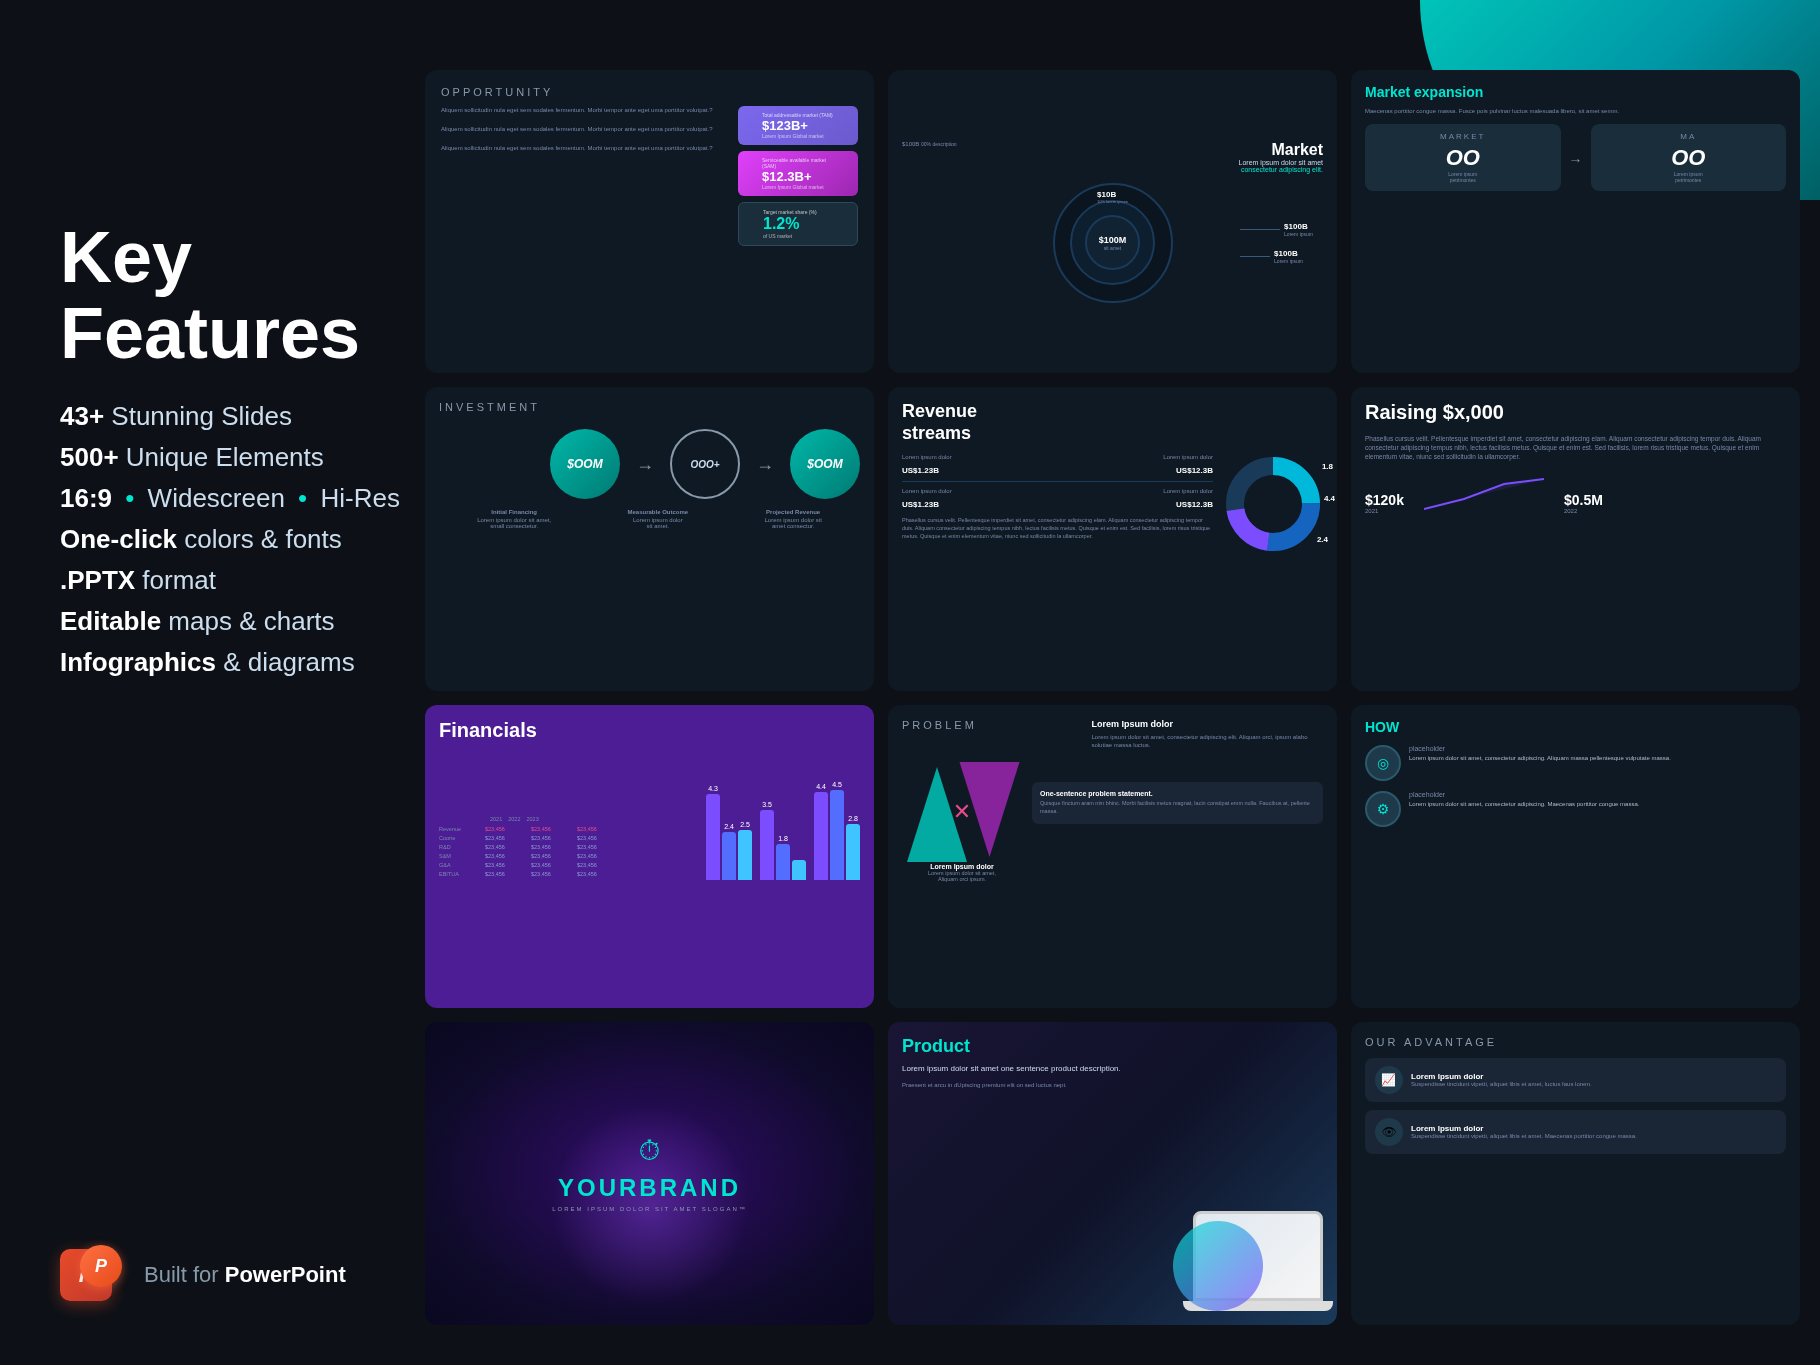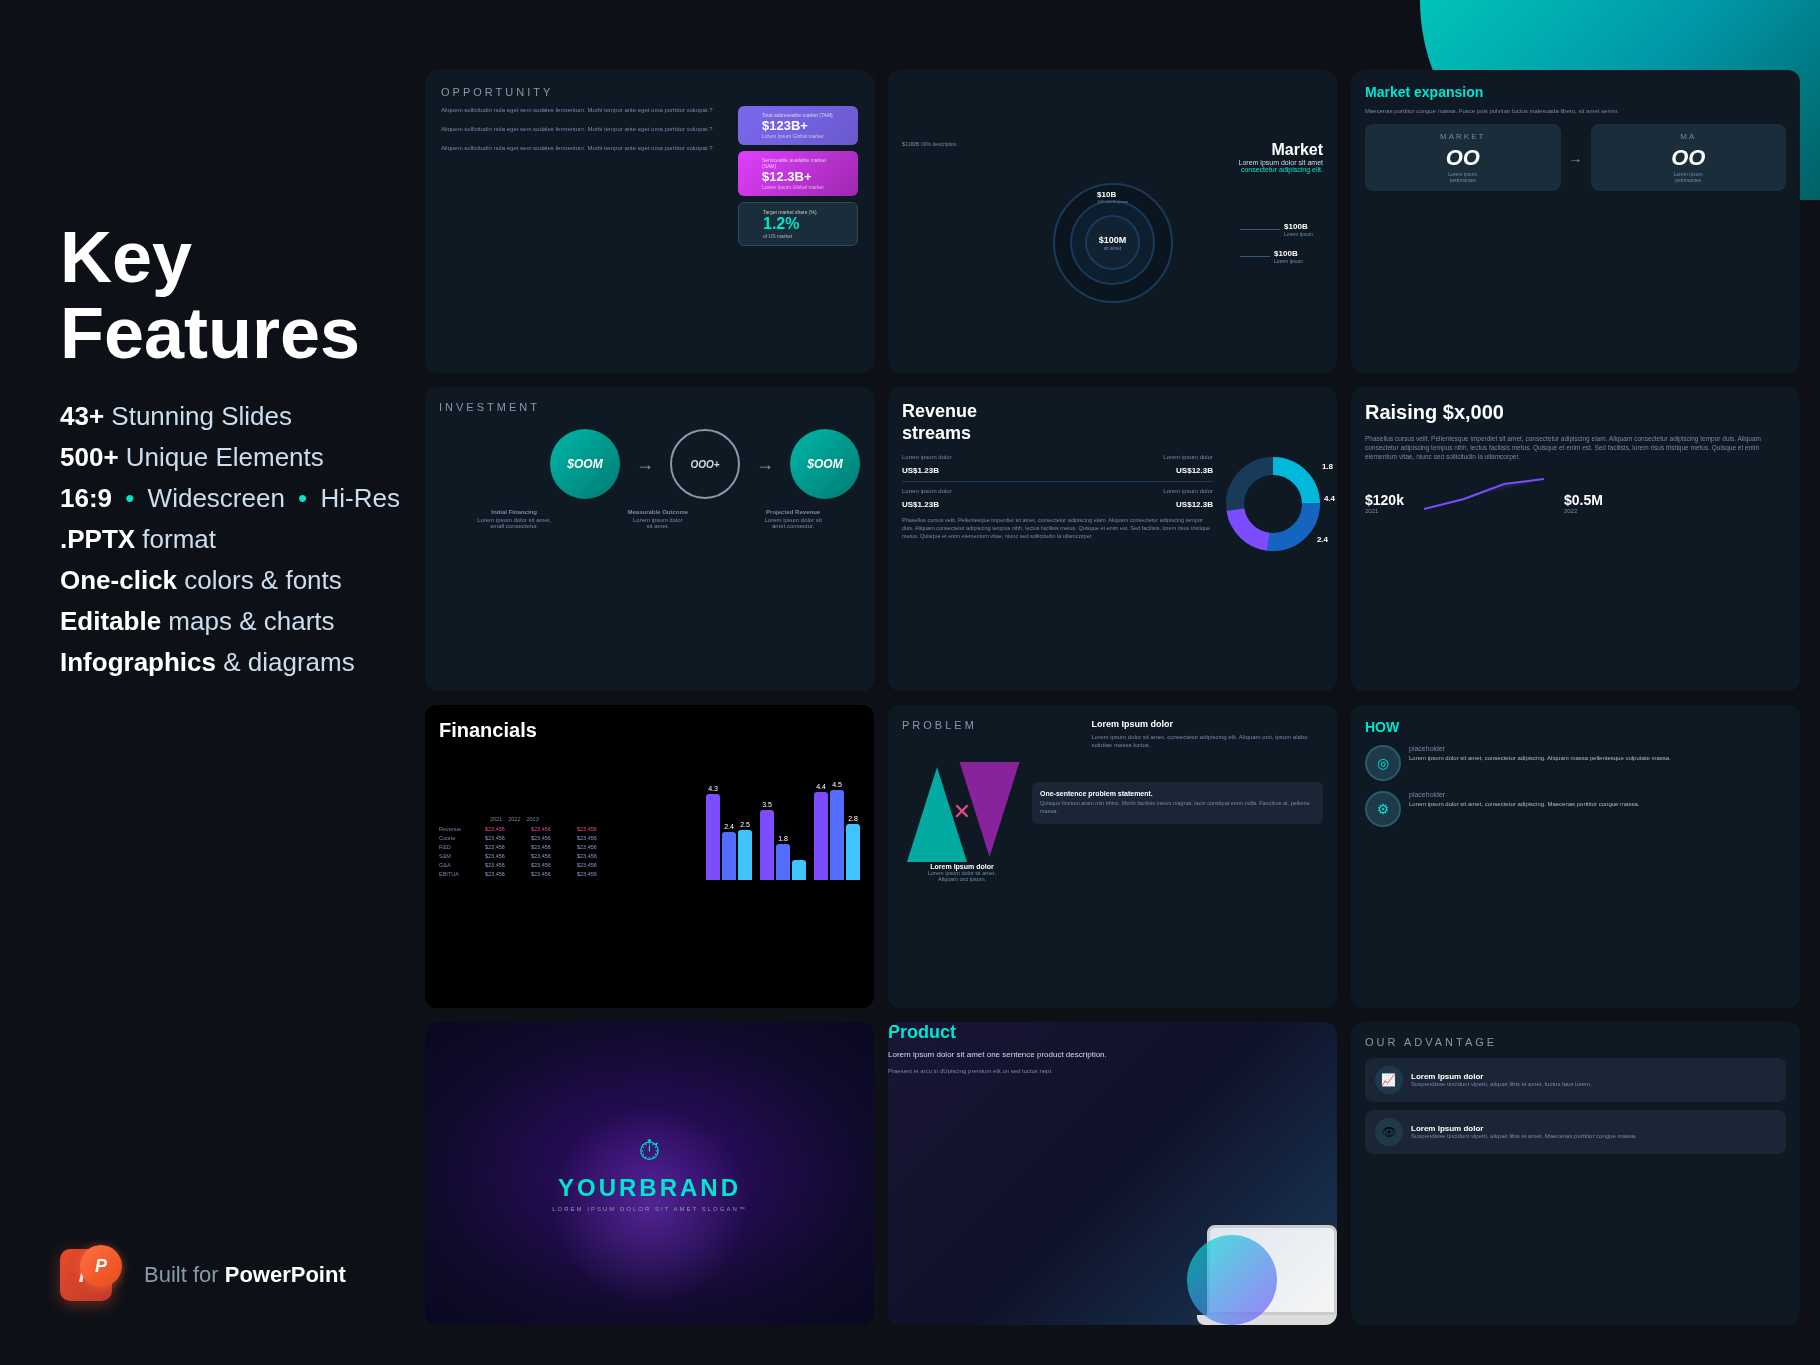--- a/index.html
+++ b/index.html
@@ -314,21 +314,21 @@
 
     .raising-title {
       font-size: 20px;
       font-weight: 800;
       color: white;
       margin-bottom: 10px;
     }
 
     
     .slide-financials {
-      background: #000000;
+      background: #4c1d95;
       padding: 14px;
       flex-direction: column;
       align-items: flex-start;
     }
 
     .fin-title {
       font-size: 20px;
       font-weight: 800;
       color: white;
       margin-bottom: 8px;
@@ -432,20 +432,21 @@
       font-size: 6px;
       color: #8899aa;
       letter-spacing: 2px;
       z-index: 1;
       margin-top: 4px;
     }
 
     
     .slide-product {
       background: linear-gradient(135deg, #1a1535 0%, #0f1228 50%, #1a3a5a 100%);
+      padding: 14px;
       flex-direction: column;
       align-items: flex-start;
     }
 
     .prod-title {
       font-size: 18px;
       font-weight: 800;
       color: #00e5d0;
       margin-bottom: 6px;
     }
@@ -508,22 +509,22 @@
 <div class="left-panel">
   <div class="key-features-title">
     <span>Key</span><br>
     <span>Features</span>
   </div>
 
   <ul class="feature-list">
     <li><strong>43+</strong><span> Stunning Slides</span></li>
     <li><strong>500+</strong><span> Unique Elements</span></li>
     <li><strong>16:9</strong><span class="bullet-teal"> • </span><span>Widescreen</span><span class="bullet-teal"> • </span><span>Hi-Res</span></li>
+    <li><strong>One-click</strong><span> colors &amp; fonts</span></li>
     <li><strong>.PPTX</strong><span> format</span></li>
-    <li><strong>One-click</strong><span> colors &amp; fonts</span></li>
     <li><strong>Editable</strong><span> maps &amp; charts</span></li>
     <li><strong>Infographics</strong><span> &amp; diagrams</span></li>
   </ul>
 </div>
 
 <div class="bottom-logo">
   <div style="position:relative; width:70px; height:60px;">
     <div style="width:52px;height:52px;background:linear-gradient(135deg,#e84b2a,#c0392b);border-radius:10px;position:absolute;left:0;top:4px;display:flex;align-items:center;justify-content:center;box-shadow:0 4px 15px rgba(232,75,42,0.4);">
       <span style="font-size:22px;font-weight:900;color:white;font-style:italic;">P</span>
     </div>

